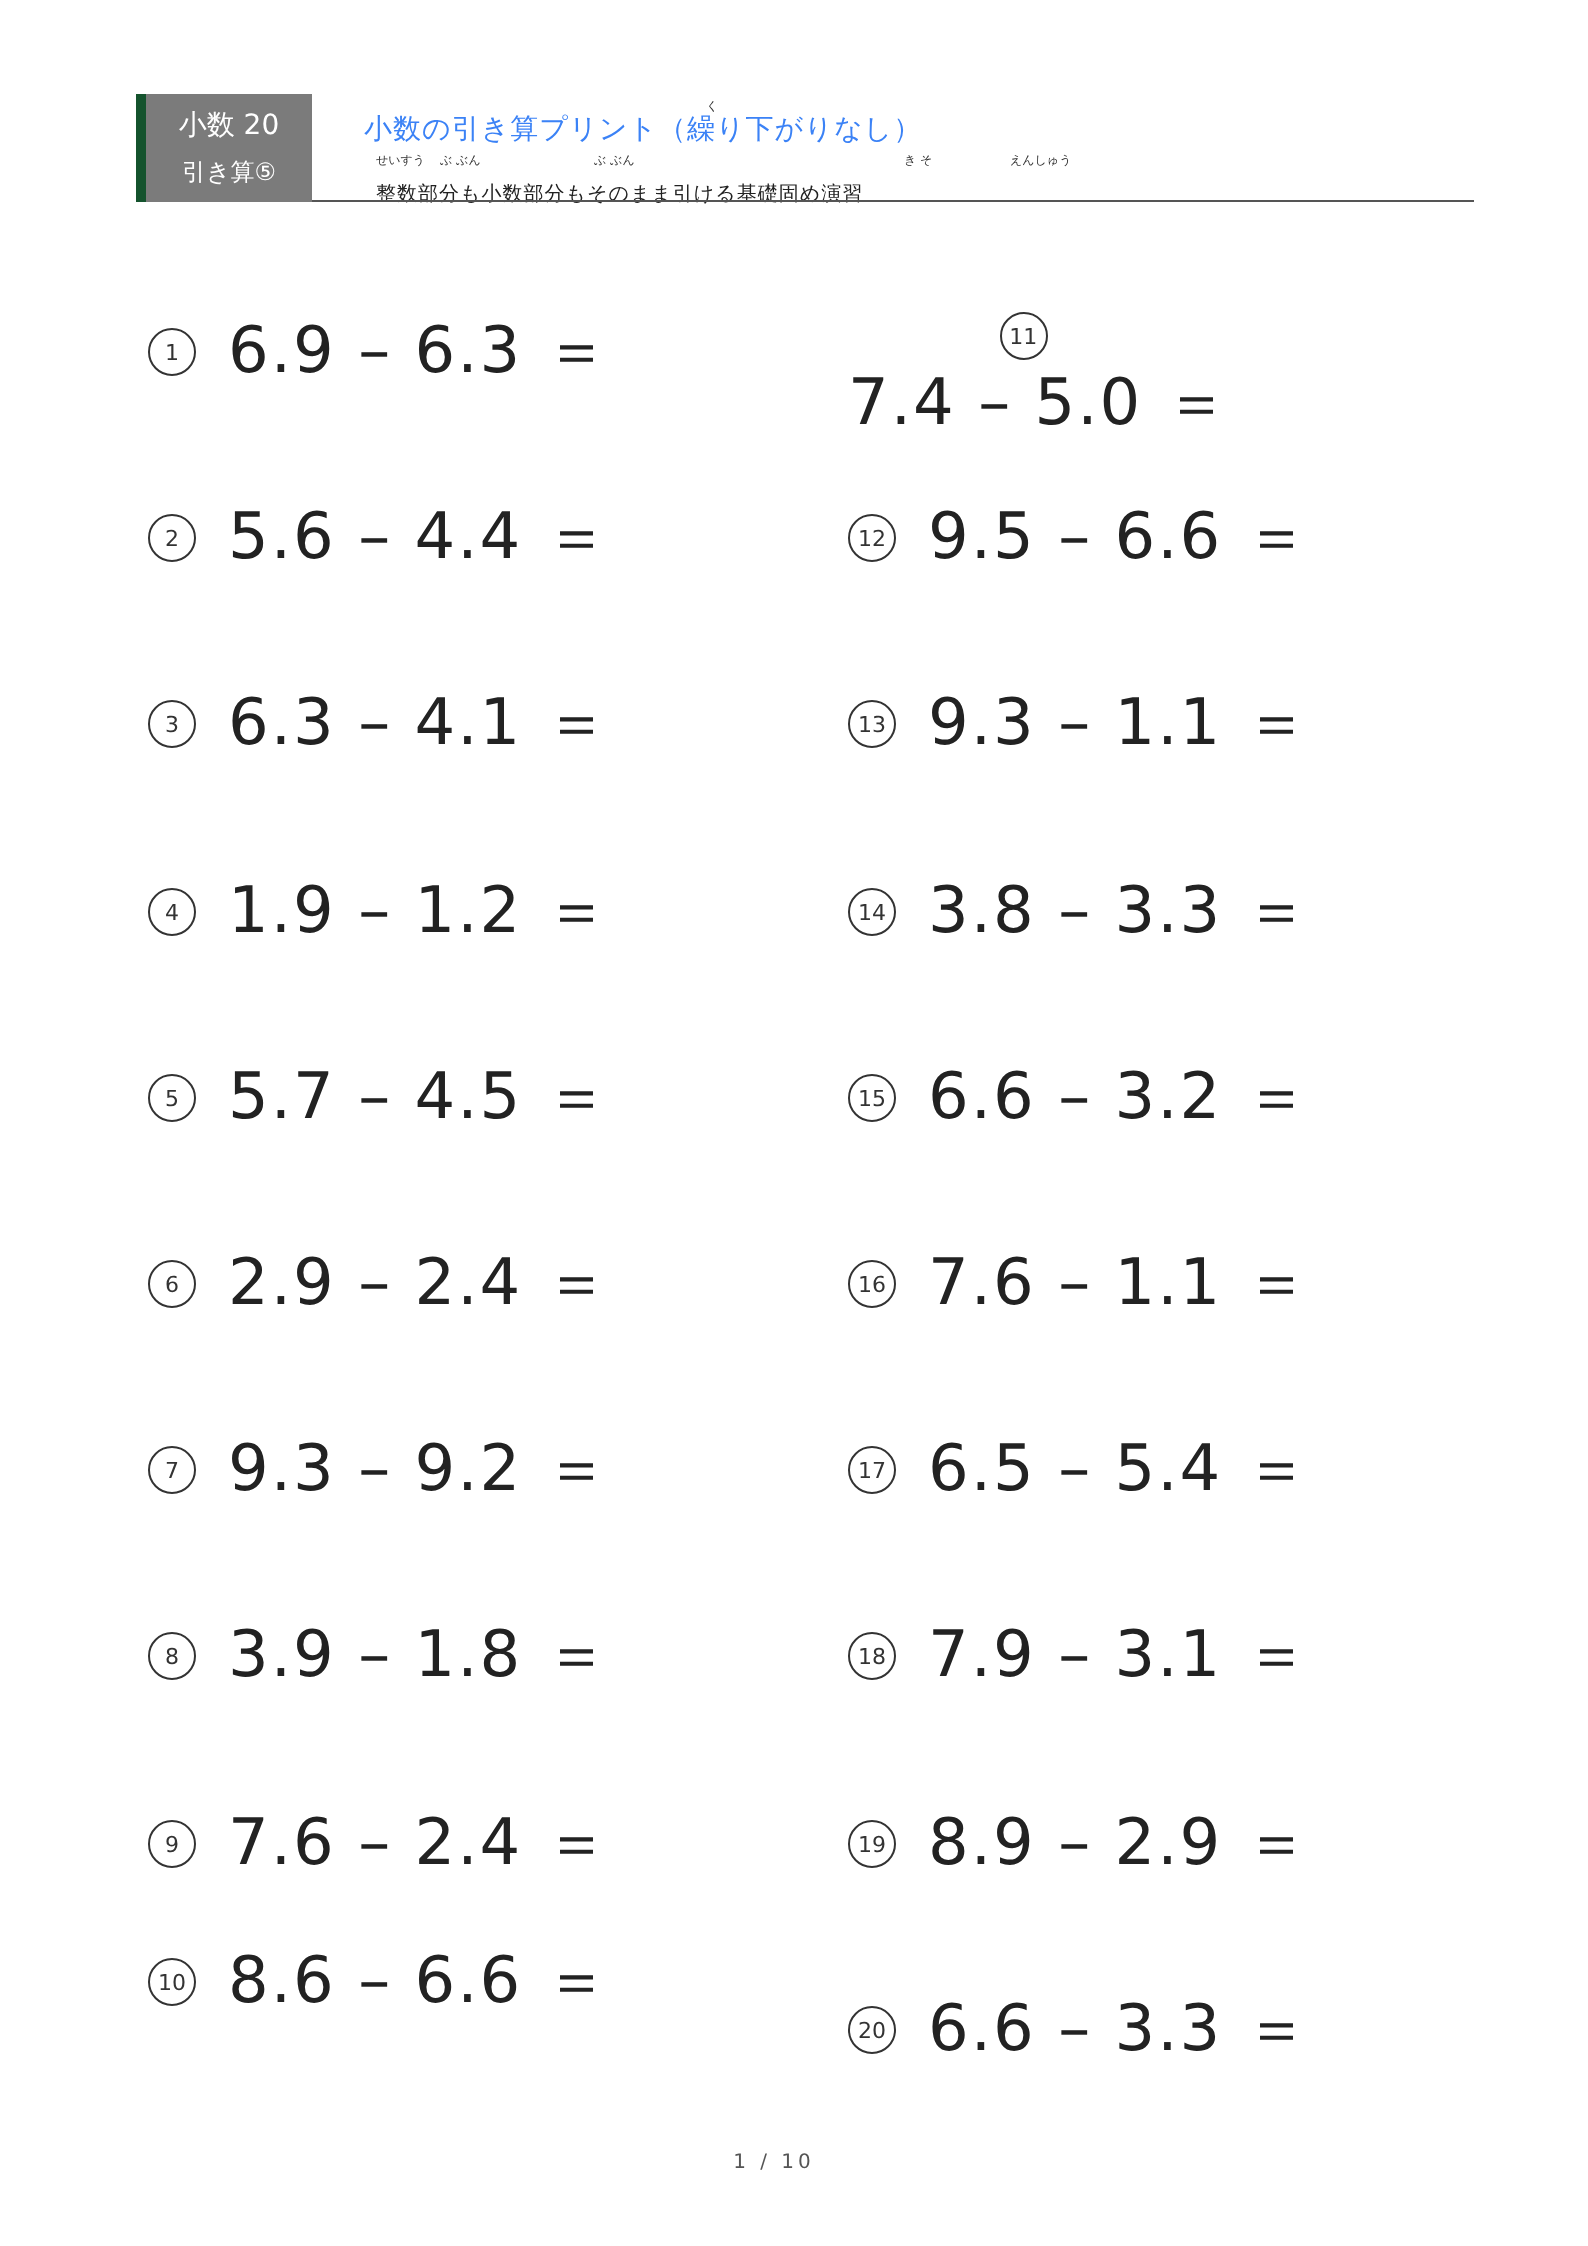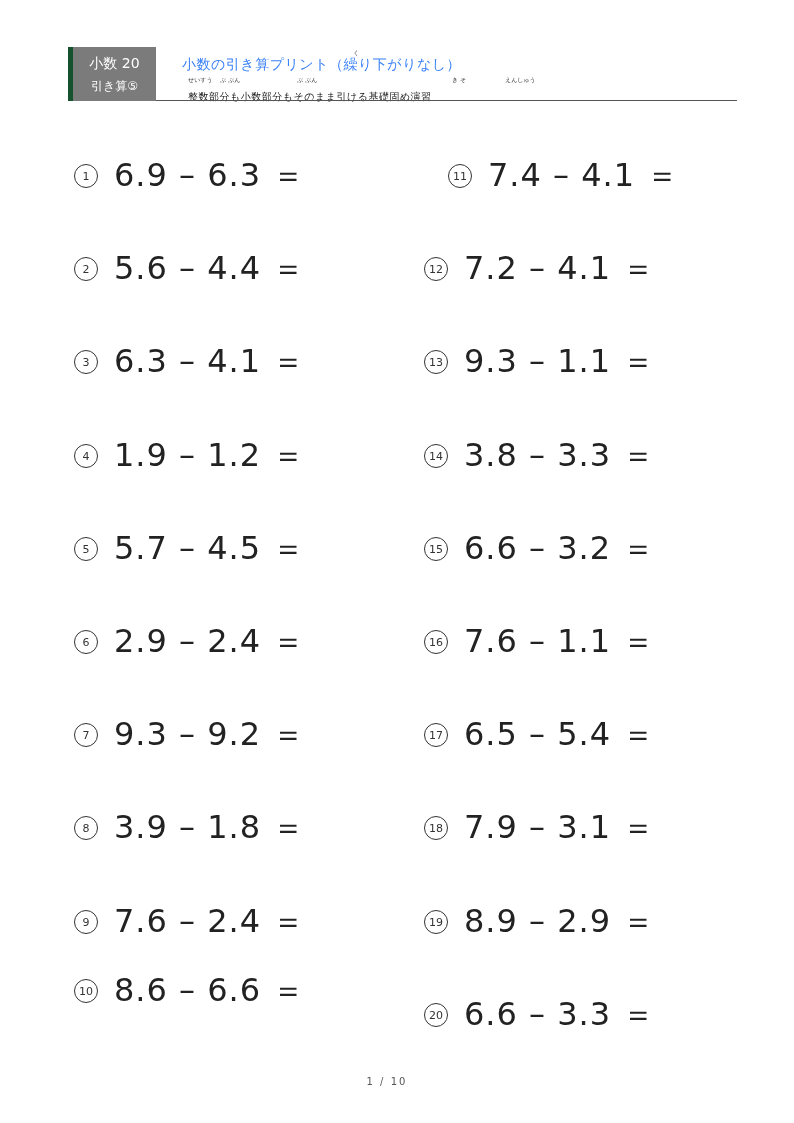--- a/index.html
+++ b/index.html
@@ -74,27 +74,27 @@
       <span class="expr">3.9 – 1.8 ＝</span>
     </div>
     <div class="problem" style="left: 74px; top: 901.6px;">
       <span class="num">9</span>
       <span class="expr">7.6 – 2.4 ＝</span>
     </div>
     <div class="problem" style="left: 74px; top: 971px;">
       <span class="num">10</span>
       <span class="expr">8.6 – 6.6 ＝</span>
     </div>
-    <div class="problem" style="left: 448px; top: 156px;">
+    <div class="problem" style="left: 424px; top: 156px; flex-direction: column;">
       <span class="num">11</span>
-      <span class="expr">7.4 – 4.1 ＝</span>
+      <span class="expr">7.4 – 5.0 ＝</span>
     </div>
     <div class="problem" style="left: 424px; top: 249.2px;">
       <span class="num">12</span>
-      <span class="expr">7.2 – 4.1 ＝</span>
+      <span class="expr">9.5 – 6.6 ＝</span>
     </div>
     <div class="problem" style="left: 424px; top: 342.4px;">
       <span class="num">13</span>
       <span class="expr">9.3 – 1.1 ＝</span>
     </div>
     <div class="problem" style="left: 424px; top: 435.6px;">
       <span class="num">14</span>
       <span class="expr">3.8 – 3.3 ＝</span>
     </div>
     <div class="problem" style="left: 424px; top: 528.8px;">

